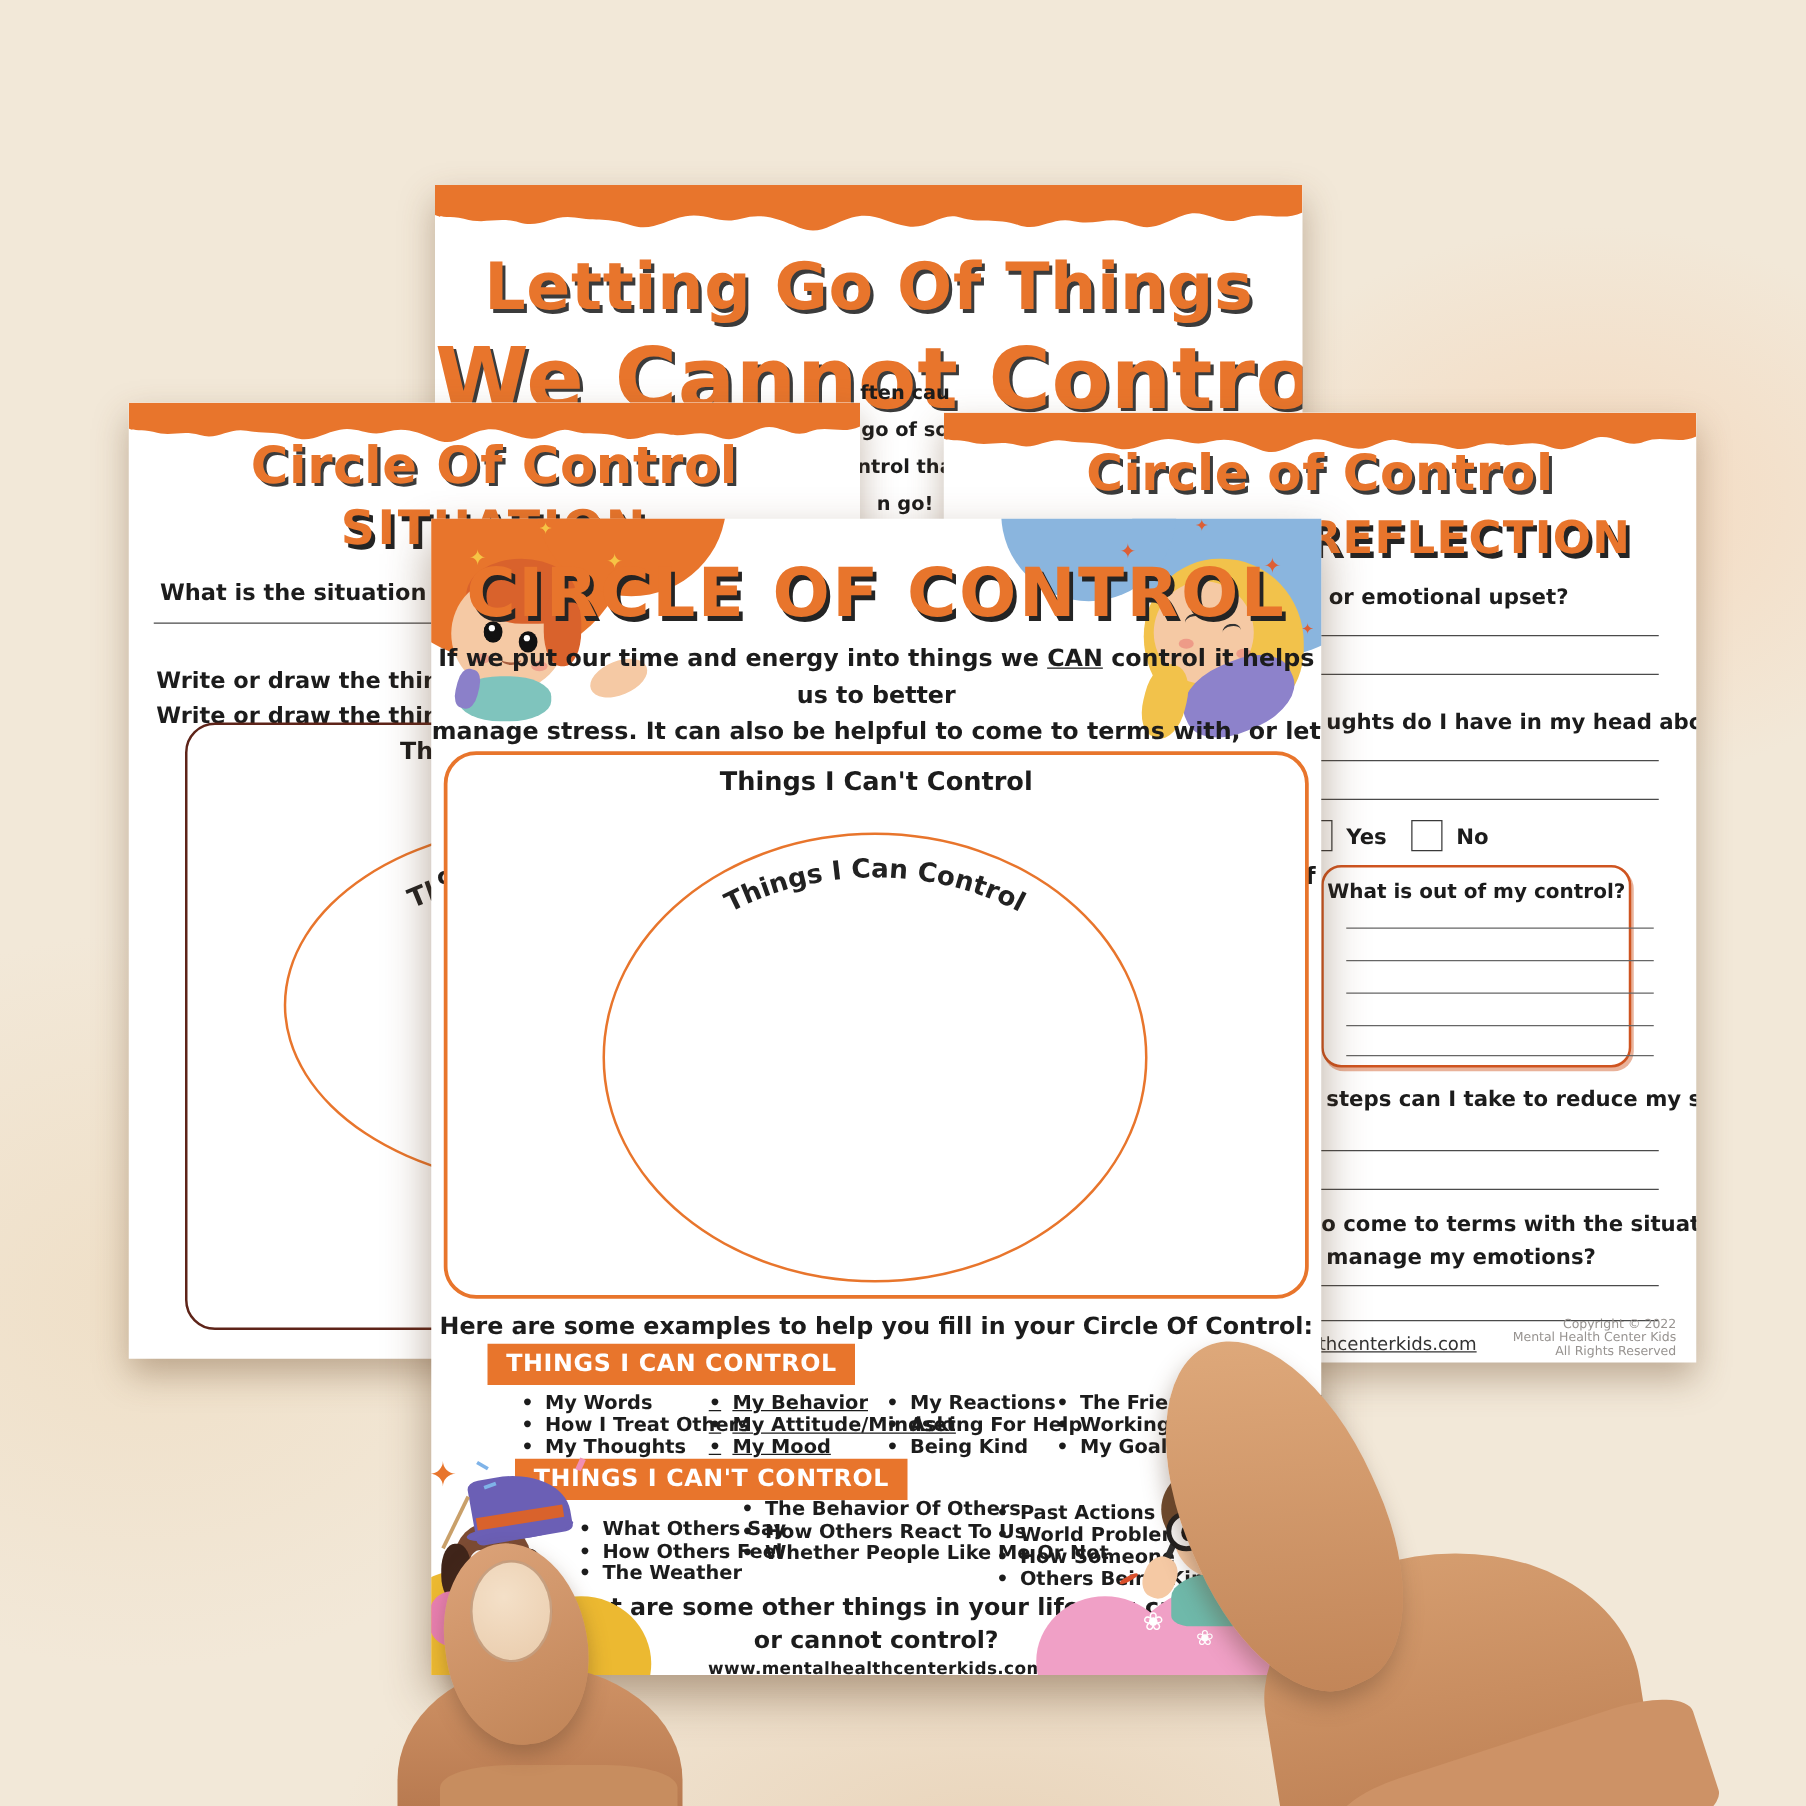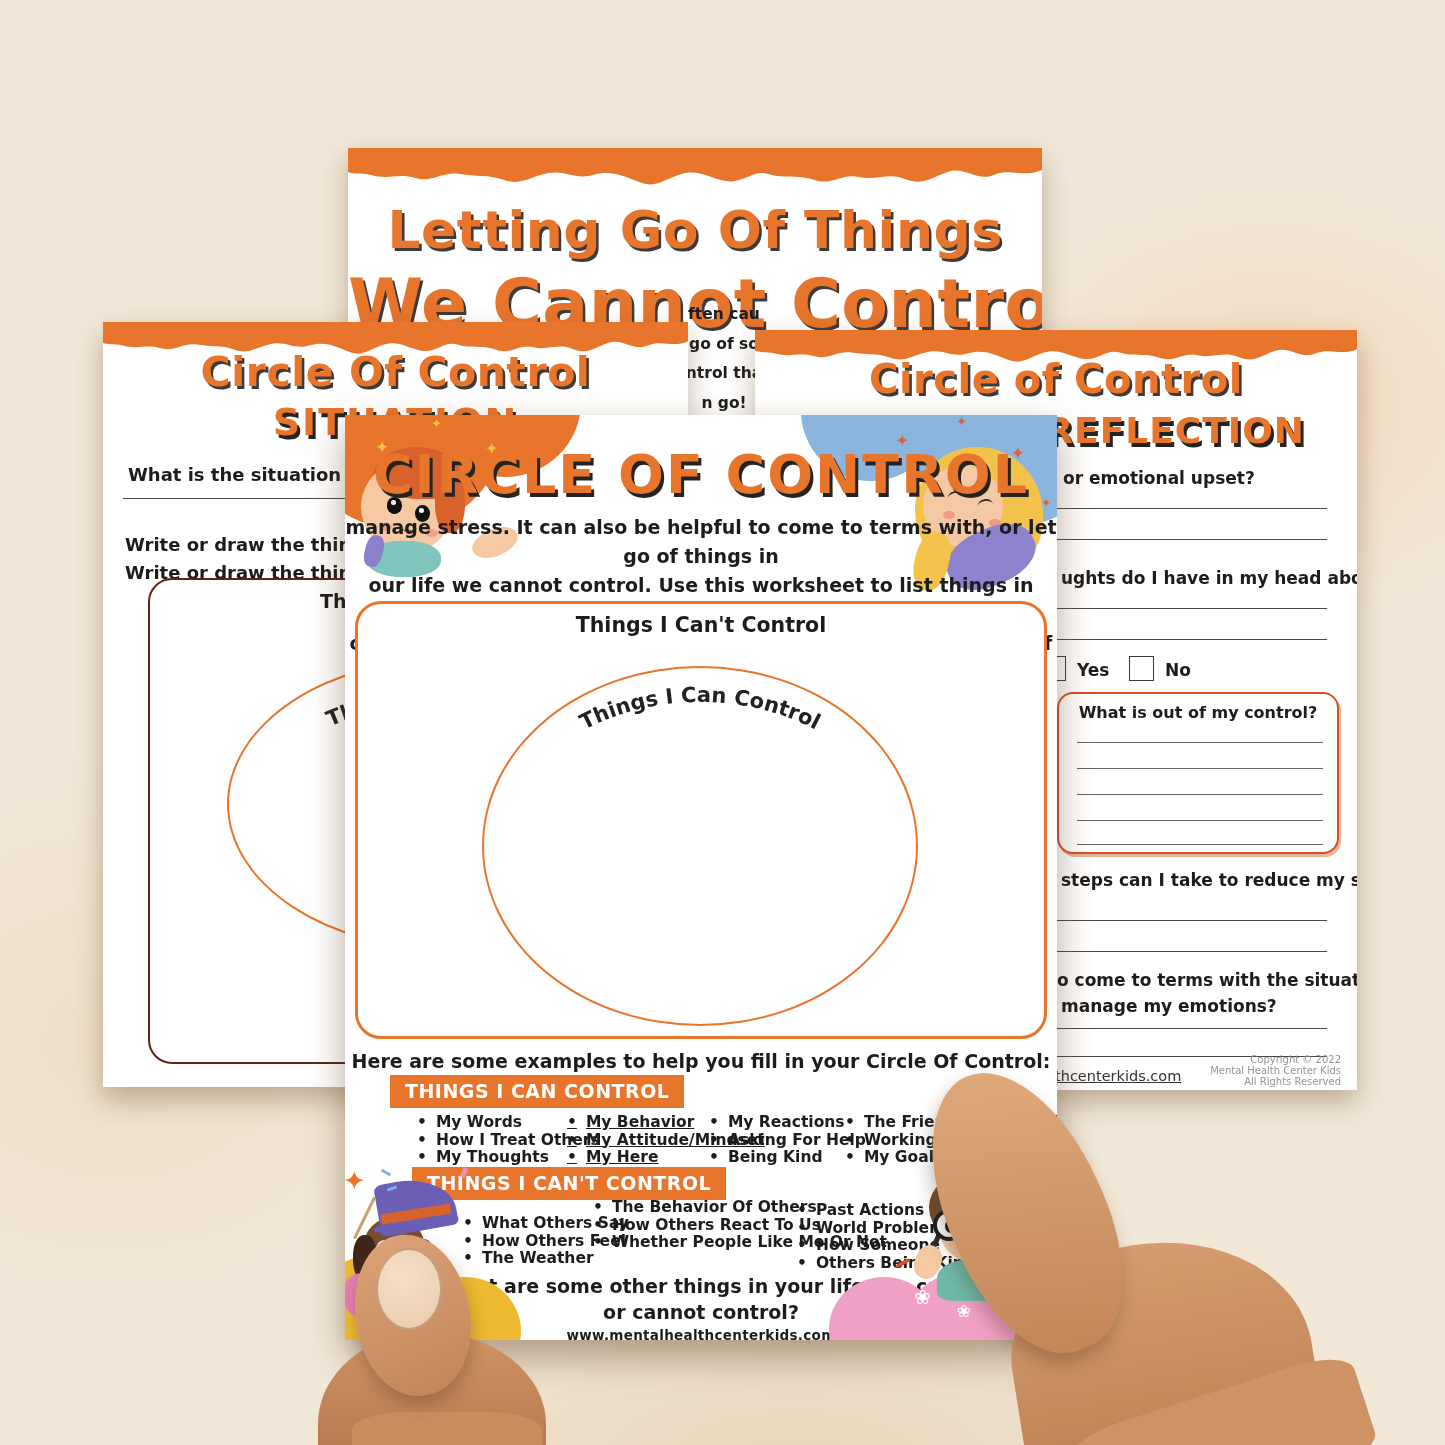--- a/index.html
+++ b/index.html
@@ -97,21 +97,21 @@
 
     <div class="txt" style="left:306px;top:238px;font-size:17px;font-weight:600;">ughts do I have in my head about the situation?</div>
     <div class="wline" style="left:60px;top:278px;width:512px;"></div>
     <div class="wline" style="left:60px;top:309px;width:512px;"></div>
 
     <div class="cb" style="left:286px;top:326px;"></div>
     <div class="txt" style="left:322px;top:330px;font-size:17px;font-weight:600;">Yes</div>
     <div class="cb" style="left:374px;top:326px;"></div>
     <div class="txt" style="left:410px;top:330px;font-size:17px;font-weight:600;">No</div>
 
-    <div class="roundbox" style="left:302px;top:362px;width:282px;height:162px;border:2.6px solid #cf5420;border-radius:16px;box-shadow:2px 3px 0 rgba(207,84,32,.45);">
+    <div class="roundbox" style="left:302px;top:362px;width:248px;height:162px;border:2.6px solid #cf5420;border-radius:16px;box-shadow:2px 3px 0 rgba(207,84,32,.45);">
       <div style="width:100%;text-align:center;margin-top:9px;font-size:16px;font-weight:600;">What is out of my control?</div>
       <div class="wline" style="left:18px;top:48px;width:246px;border-color:#666;"></div>
       <div class="wline" style="left:18px;top:74px;width:246px;border-color:#666;"></div>
       <div class="wline" style="left:18px;top:100px;width:246px;border-color:#666;"></div>
       <div class="wline" style="left:18px;top:126px;width:246px;border-color:#666;"></div>
       <div class="wline" style="left:18px;top:150px;width:246px;border-color:#666;"></div>
     </div>
 
     <div class="txt" style="left:306px;top:540px;font-size:17px;font-weight:600;">steps can I take to reduce my stress, or move</div>
     <div class="wline" style="left:60px;top:590px;width:512px;"></div>
@@ -167,20 +167,23 @@
       <div class="shape" style="right:66px;top:88px;width:15px;height:12px;border-top:2.6px solid #333;border-radius:50%;transform:rotate(-8deg);"></div>
       <div class="shape" style="right:104px;top:100px;width:12px;height:8px;background:rgba(233,125,118,.6);border-radius:50%;"></div>
       <div class="shape" style="right:58px;top:108px;width:12px;height:8px;background:rgba(233,125,118,.6);border-radius:50%;"></div>
       <div class="shape" style="right:22px;top:118px;width:92px;height:56px;background:#8d82cb;border-radius:45%;transform:rotate(-24deg);"></div>
       <div class="shape" style="right:110px;top:120px;width:34px;height:60px;background:#f2c24b;border-radius:45%;transform:rotate(14deg);"></div>
     </div>
 
     <div class="bubble-title" style="top:28px;font-size:54px;">CIRCLE OF CONTROL</div>
 
     <div style="position:absolute;top:98px;width:100%;text-align:center;font-size:19px;font-weight:600;line-height:29px;">
+      <div><span>If we put our time and energy into things we</span>
+           <span style="text-decoration:underline;">CAN</span>
+           <span>control it helps us to better</span></div>
       <div>manage stress.  It can also be helpful to come to terms with, or let go of things in</div>
       <div>our life we cannot control. Use this worksheet to list things in your life you can and</div>
       <div>cannot control. Focus on the things you can control, and let go of the rest.</div>
     </div>
 
     <div class="roundbox" style="left:10px;top:186px;width:692px;height:438px;border:3px solid #e8752c;border-radius:26px;">
       <div style="width:100%;text-align:center;margin-top:9px;font-size:20.5px;font-weight:600;">Things I Can't Control</div>
       <div class="ellipse" style="left:124px;top:62px;width:436px;height:360px;"></div>
       <svg class="arc-label" style="position:absolute;left:124px;top:64px;" width="436" height="130" viewBox="0 0 436 130">
         <defs>
@@ -194,21 +197,21 @@
 
     <div class="badge" style="left:45px;top:660px;">THINGS I CAN CONTROL</div>
     <div class="col" style="left:72px;top:699px;">
       <div>My Words</div>
         <div>How I Treat Others</div>
         <div>My Thoughts</div>
     </div>
     <div class="col" style="left:222px;top:699px;text-decoration:underline;">
       <div>My Behavior</div>
         <div>My Attitude/Mindset</div>
-        <div>My Here</div>
+        <div>My Mood</div>
     </div>
     <div class="col" style="left:364px;top:699px;">
       <div>My Reactions</div>
         <div>Asking For Help</div>
         <div>Being Kind</div>
     </div>
     <div class="col" style="left:500px;top:699px;">
       <div>The Friends I Choose To Have</div>
         <div>Working Hard</div>
         <div>My Goals</div>

